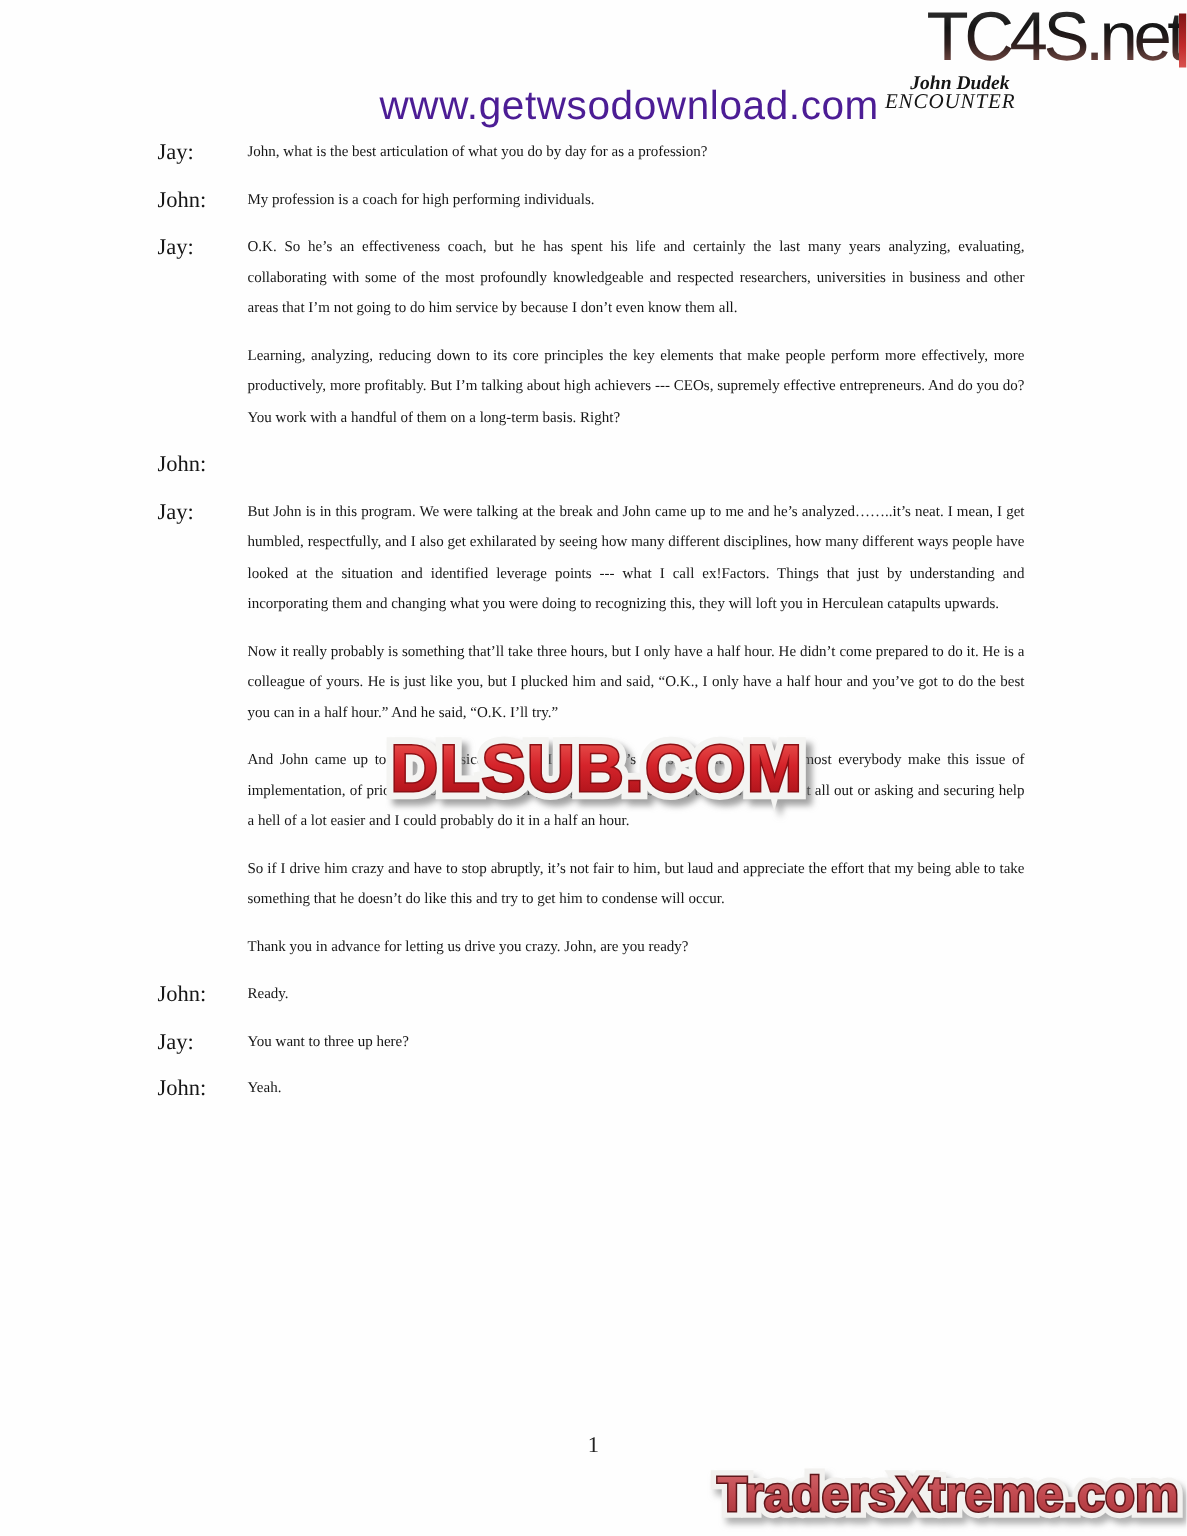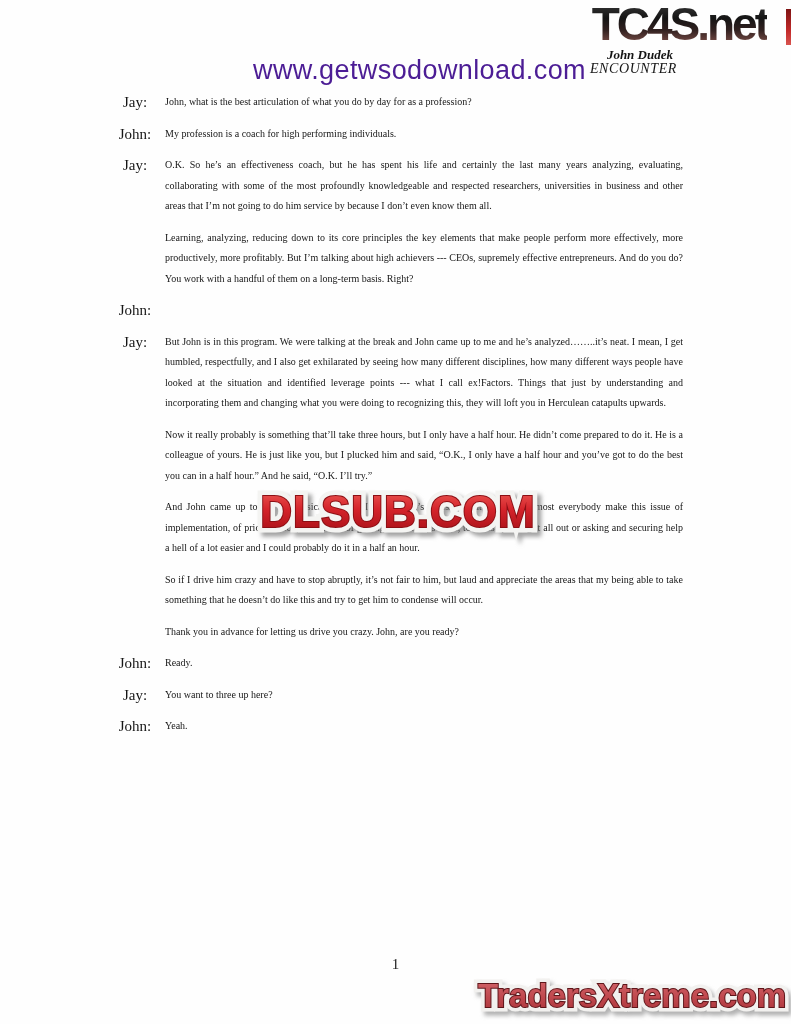--- a/index.html
+++ b/index.html
@@ -1,37 +1,37 @@
 <!DOCTYPE html>
 <html><head>
 <meta charset="utf-8">
 <style>
   html,body{margin:0;padding:0;}
   body{width:791px;height:1024px;background:#fefefe;overflow:hidden;position:relative;
        font-family:"Liberation Serif",serif;}
   .page{position:absolute;inset:0;background:#fefefe;}
 
   
-  .logo{position:absolute;top:0px;right:24px;
-        font-family:"Liberation Sans",sans-serif;font-weight:bold;font-size:46px;
+  .logo{position:absolute;top:0px;right:3px;
+        font-family:"Liberation Sans",sans-serif;font-weight:normal;font-size:46px;
         letter-spacing:-3px;line-height:1.05;
         background:linear-gradient(180deg,#3d3d3d 0%,#151515 38%,#30201f 62%,#6b443f 85%,#8a5a50 100%);
         -webkit-background-clip:text;background-clip:text;color:transparent;}
   .logo-redbar{position:absolute;top:9px;right:0;width:5px;height:36px;
         background:linear-gradient(180deg,#7e1414 0%,#c22a2a 60%,#d8534f 100%);}
   .author{position:absolute;top:47px;right:118px;font:bold italic 13px "Liberation Serif",serif;color:#151515;}
   .series{position:absolute;top:61px;right:114px;font:italic 14px "Liberation Serif",serif;
           letter-spacing:.6px;color:#151515;}
   .url{position:absolute;top:55px;left:253px;
        font-family:"Liberation Sans",sans-serif;font-size:27px;letter-spacing:.4px;color:#4c1d95;}
 
   
   .transcript{position:absolute;left:105px;top:92px;width:578px;color:#161616;}
   .entry{display:flex;margin-bottom:11px;}
-  .speaker{width:60px;flex:0 0 60px;font-size:15px;line-height:20.5px;text-align:center;}
+  .speaker{width:60px;flex:0 0 60px;font-size:15px;line-height:20.5px;}
   .speech{flex:1;font-size:10px;line-height:20.5px;text-align:justify;}
 
   
   .wm-center{position:absolute;left:243px;top:482px;
              filter:drop-shadow(4px 4px 2px rgba(110,110,110,.65));}
   .wm-stroke{font:bold 44px "Liberation Sans",sans-serif;letter-spacing:1px;
              fill:#fff;stroke:#f4f4f2;stroke-width:11px;paint-order:stroke;}
   .wm-fill{font:bold 44px "Liberation Sans",sans-serif;letter-spacing:1px;
            fill:url(#redg);stroke:#8c0f14;stroke-width:2px;paint-order:stroke;}
 
@@ -91,21 +91,21 @@
       <div class="speech">Now it really probably is something that’ll take three hours, but I only have a half hour.  He didn’t come prepared to do it.  He is a colleague of yours.  He is just like you, but I plucked him and said, “O.K., I only have a half hour and you’ve got to do the best you can in a half hour.”  And he said, “O.K.  I’ll try.”</div>
     </div>
 
     <div class="entry">
       <div class="speaker"></div>
       <div class="speech">And John came up to me and basically said, “I think there’s an issue that will help almost everybody make this issue of implementation, of prioritization, of attitude of getting more things done, towards spinning it all out or asking and securing help a hell of a lot easier and I could probably do it in a half an hour.</div>
     </div>
 
     <div class="entry">
       <div class="speaker"></div>
-      <div class="speech">So if I drive him crazy and have to stop abruptly, it’s not fair to him, but laud and appreciate the areas that my being able to take something that he doesn’t do like this and try to get him to condense will occur.</div>
+      <div class="speech">So if I drive him crazy and have to stop abruptly, it’s not fair to him, but laud and appreciate the effort that my being able to take something that he doesn’t do like this and try to get him to condense will occur.</div>
     </div>
 
     <div class="entry">
       <div class="speaker"></div>
       <div class="speech">Thank you in advance for letting us drive you crazy.  John, are you ready?</div>
     </div>
 
     <div class="entry">
       <div class="speaker">John:</div>
       <div class="speech">Ready.</div>

